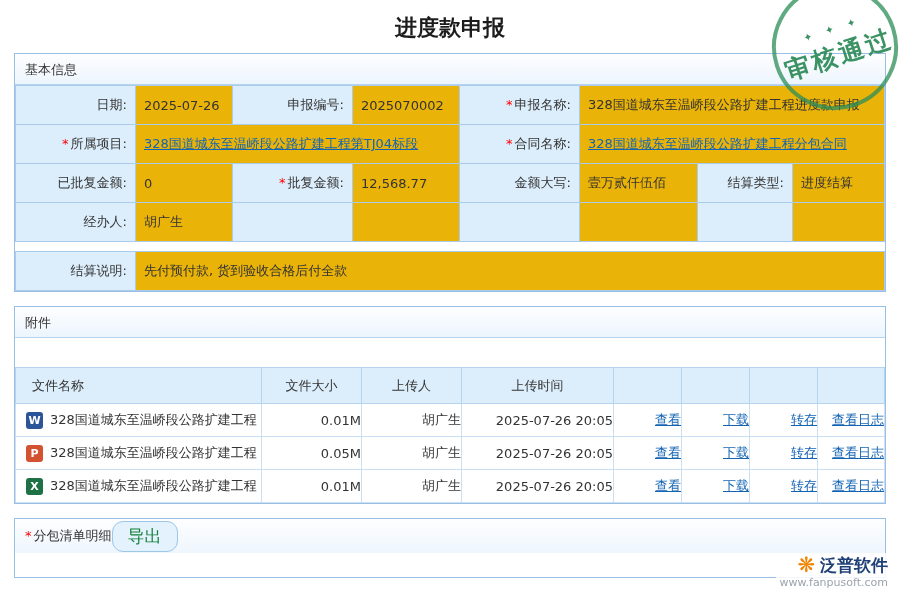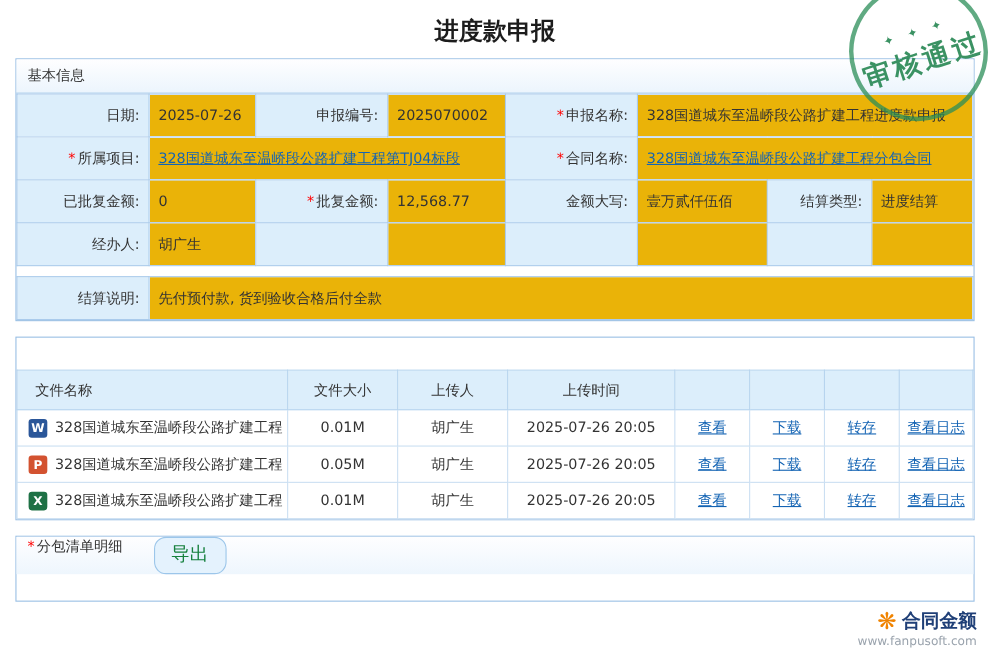--- a/index.html
+++ b/index.html
@@ -36,34 +36,34 @@
   .note-table { margin-top: 9px; }
   .req { color: #f00; margin-right: 2px; }
   a.lnk, .lnk { color: #1464b4; text-decoration: underline; cursor: pointer; }
   
   table.files { width: 100%; border-collapse: collapse; table-layout: fixed; font-size: 13px; margin-top: 29px; }
   .files th {
     background: #dceefb; border: 1px solid #b7d4ee;
     height: 36px; font-weight: normal; color: #333;
   }
   .files th.h-name { text-align: left; padding-left: 16px; }
-  .files td { border: 1px solid #cbdff2; height: 33px; background: #fff; text-align: center; }
+  .files td { border: 1px solid #cbdff2; height: 33px; background: #fff; text-align: right; }
   .files td.c-name { text-align: left; padding-left: 10px; white-space: nowrap; overflow: hidden; }
   .file-badge {
     display: inline-block; width: 17px; height: 17px; line-height: 17px;
     text-align: center; color: #fff; font-size: 11px; font-weight: bold;
     border-radius: 3px; margin-right: 7px; vertical-align: middle;
   }
   .badge-word  { background: #2a5699; }
   .badge-ppt   { background: #d35230; }
   .badge-excel { background: #1e7145; }
   
   .detail-panel { margin: 0 14px; border: 1px solid #99bfe4; height: 60px; }
   .detail-header {
-    height: 34px; display: flex; gap: 28px;
+    height: 34px; display: flex; align-items: center; gap: 0;
     padding-left: 10px;
     background: linear-gradient(#fefeff, #eef6fd);
   }
   .export-btn {
     display: inline-block;
     padding: 3px 15px;
     font-size: 17px;
     color: #15803d;
     background: #e4f2fd;
     border: 1px solid #9cc6ea;
@@ -166,20 +166,21 @@
     <tbody>
         <tr>
       <td class="lbl"><span>结算说明:</span></td>
       <td class="val">先付预付款, 货到验收合格后付全款</td>
     </tr>
   </tbody>
     </table>
 </section>
 
 <section class="panel">
+  <div class="panel-header">附件</div>
 
   <table class="files">
     <colgroup>
       <col style="width:246px">
         <col style="width:100px">
         <col style="width:100px">
         <col style="width:152px">
       <col style="width:68px">
         <col style="width:68px">
         <col style="width:68px">
@@ -233,16 +234,16 @@
 <section class="detail-panel">
   <div class="detail-header">
     <span><span class="req">*</span><span>分包清单明细</span></span>
     <span class="export-btn">导出</span>
   </div>
 </section>
 
 <div class="brand">
   <div class="brand-line">
     <span class="brand-icon">❋</span>
-    <span class="brand-name">合同金额</span>
+    <span class="brand-name">泛普软件</span>
   </div>
   <div class="brand-site">www.fanpusoft.com</div>
 </div>
 
 </body></html>

